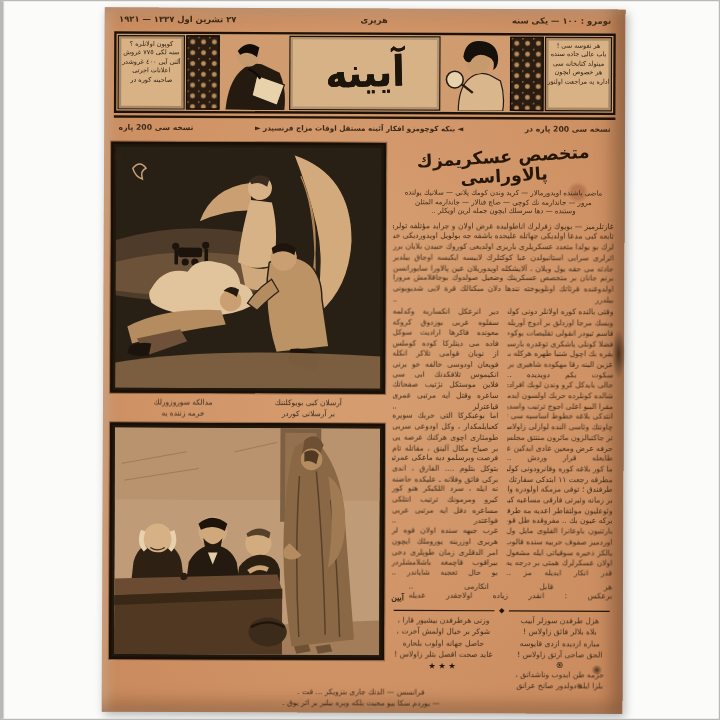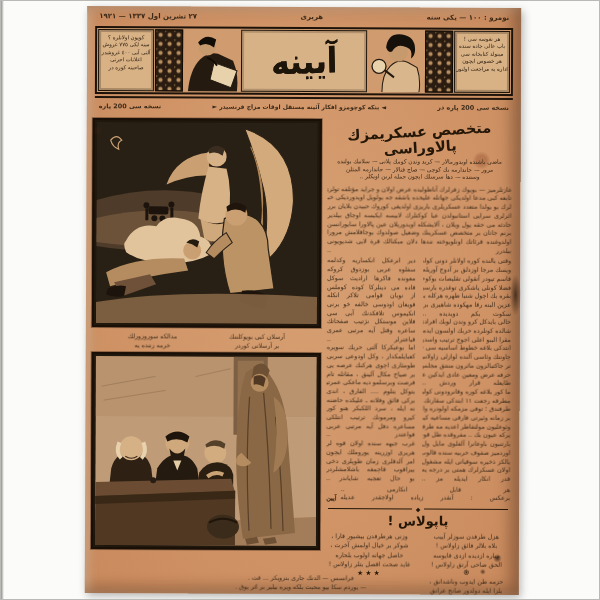--- a/index.html
+++ b/index.html
@@ -225,21 +225,20 @@
         <div class="endrow">
           <div class="endlines">
               <div class="tline">هر قابل انكارمى ..</div>
               <div class="tline">برعكس : آنقدر زياده اولاجقدر عديله</div>
             </div>
           <div class="sig">آيين</div>
         </div>
         <div class="prule">
           <span>◆</span>
         </div>
-        <div class="papulas-title">پاپولاس !</div>
         <div class="poem">
           <div class="pcol">
             <div>
                 <div class="tline">هزل طرفدن سوزلر آييب</div>
                 <div class="tline">بلاه بلالر فائق زاولاس !</div>
                 <div class="tline">مباره ازديده ازدى قايوسه</div>
                 <div class="tline">الحق صاحى آرتق زاولاس !</div>
               </div>
             <div class="porn">֍</div>
             <div>

